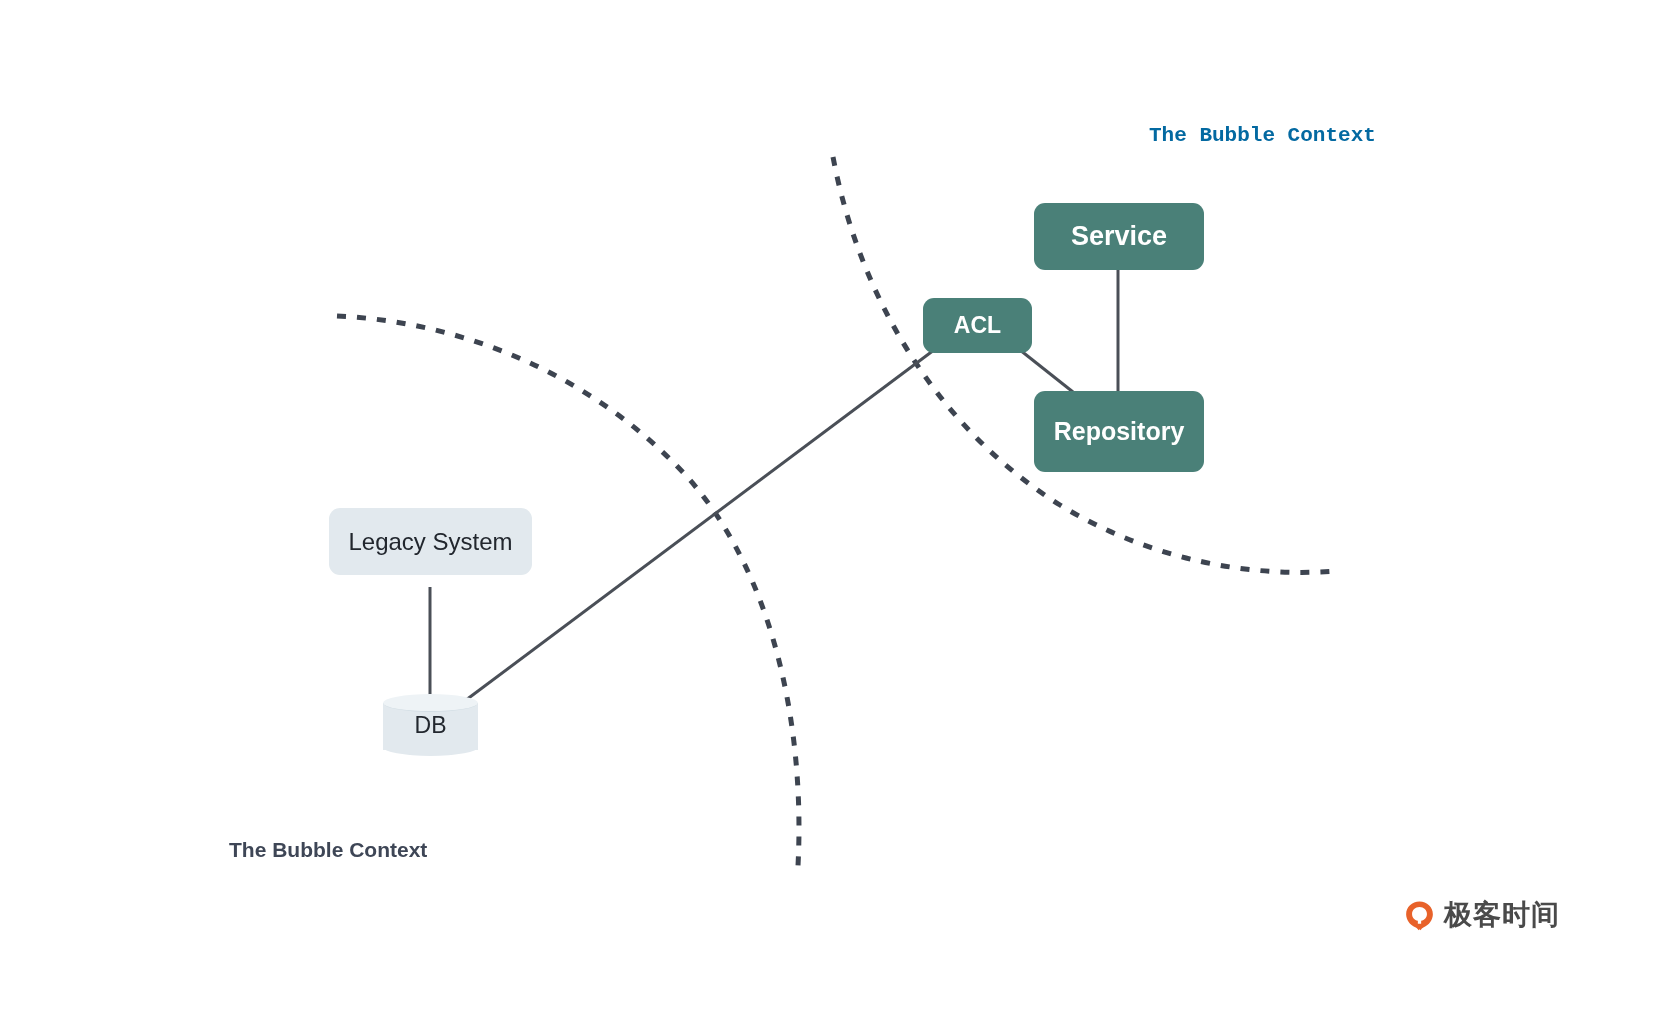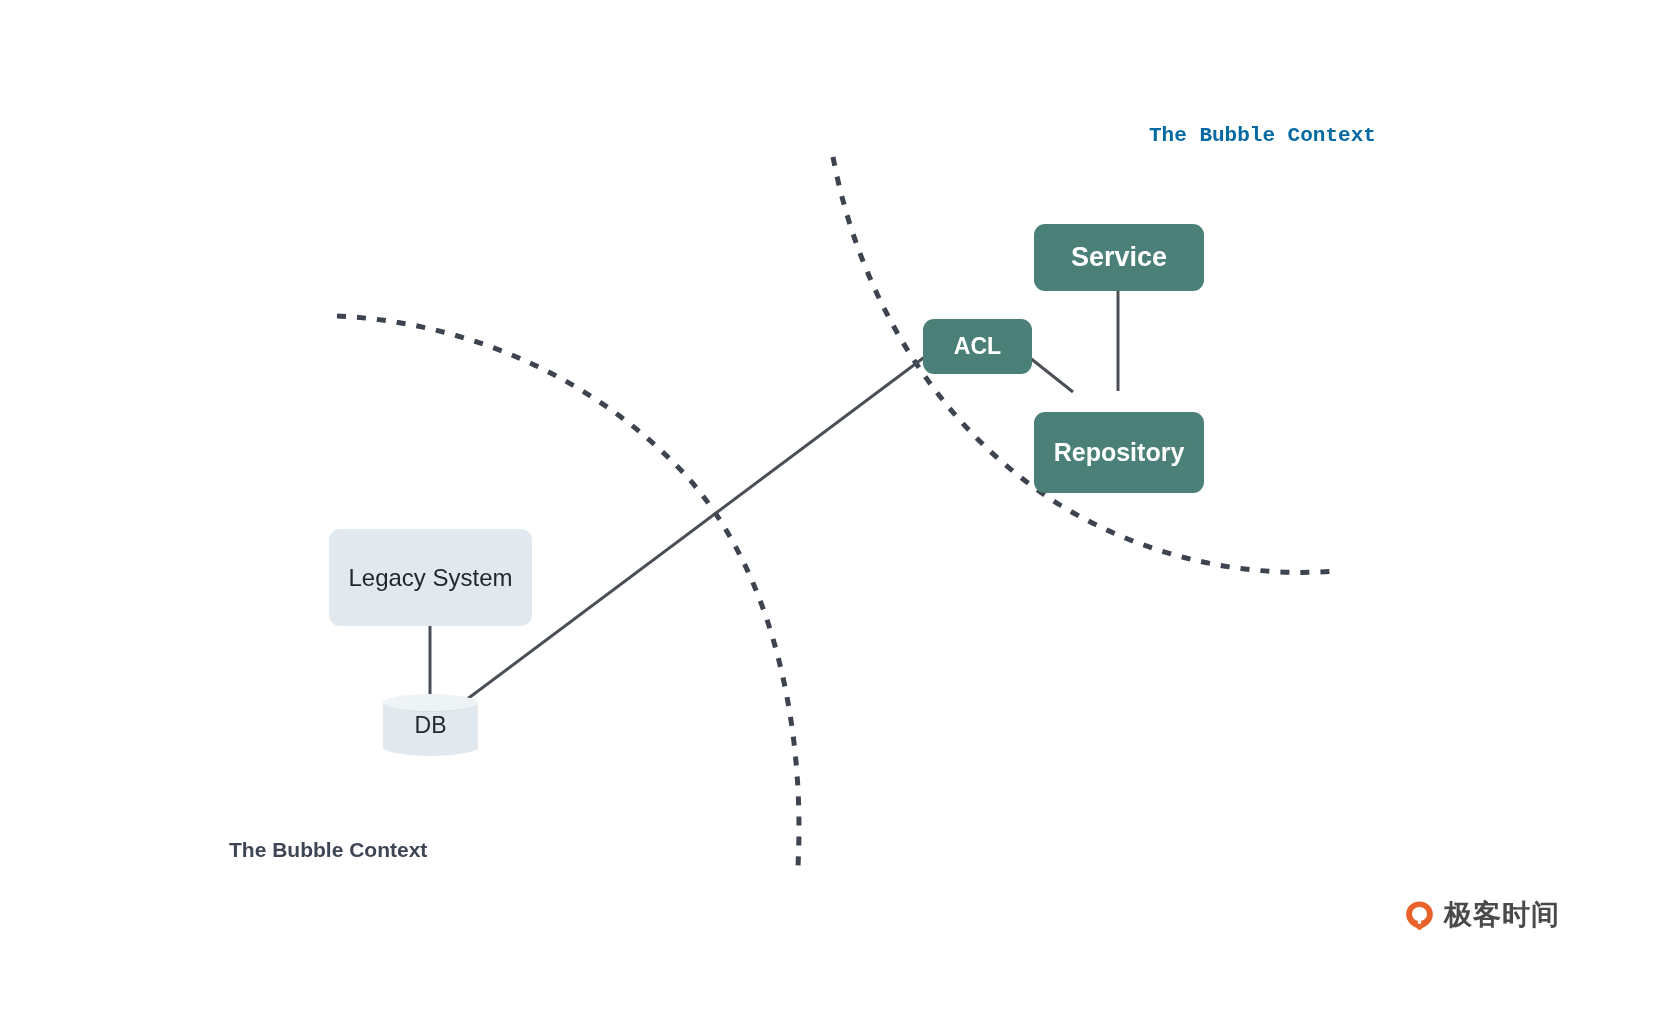--- a/index.html
+++ b/index.html
@@ -33,21 +33,20 @@
 
   
   .node {
     position: absolute;
     display: flex;
     align-items: center;
     justify-content: center;
     box-sizing: border-box;
     border-radius: 11px;
     white-space: nowrap;
-    margin-top: 21px;
   }
 
   .node-teal {
     background: #4a8078;
     color: #ffffff;
     font-weight: 700;
   }
 
   .node-legacy {
     background: #e2e9ee;
@@ -76,21 +75,21 @@
     top: 391px;
     width: 170px;
     height: 81px;
     font-size: 25px;
   }
 
   #node-legacy-system {
     left: 329px;
     top: 508px;
     width: 203px;
-    height: 97px;
+    height: 67px;
     font-size: 24px;
   }
 
   
   #node-db {
     position: absolute;
     left: 383px;
     top: 694px;
     width: 95px;
     height: 62px;

